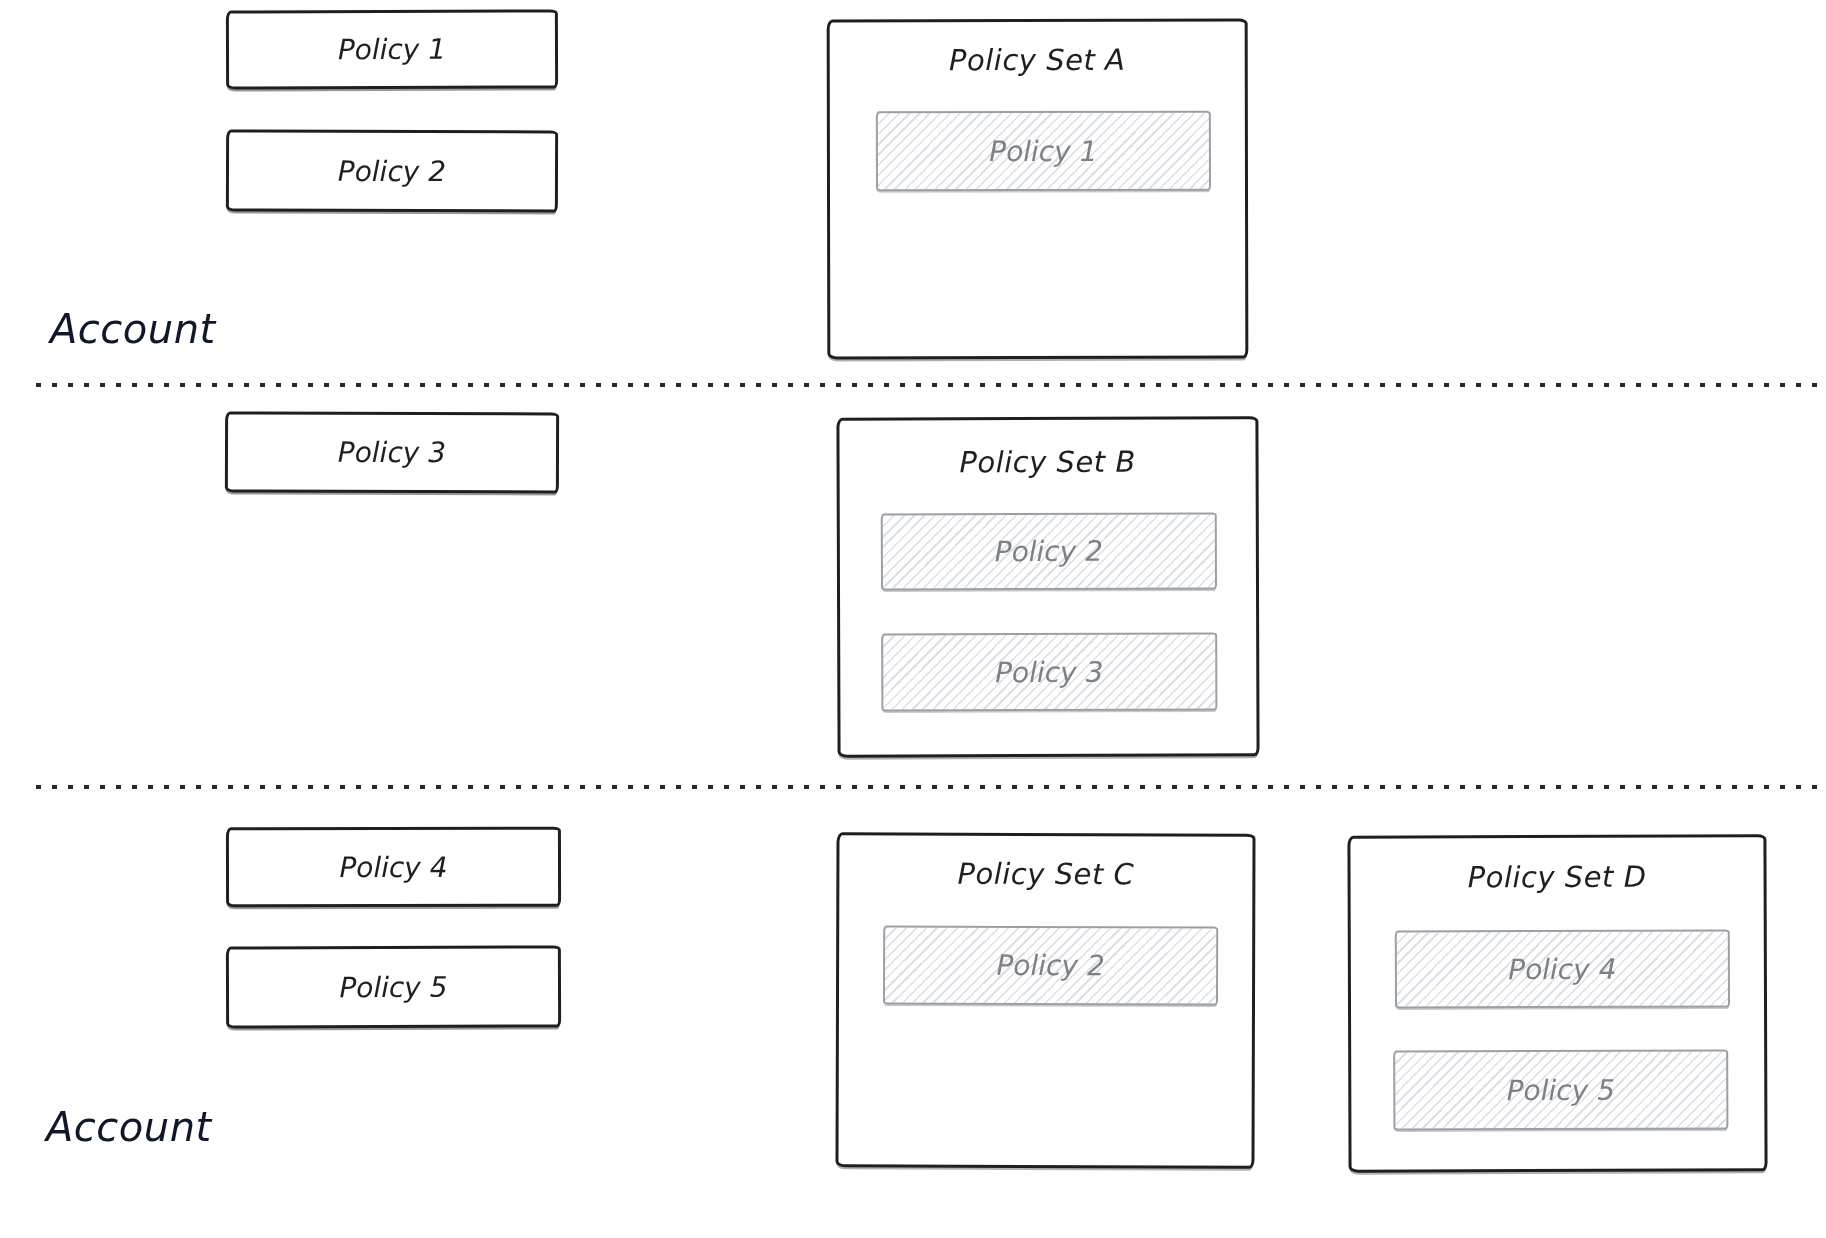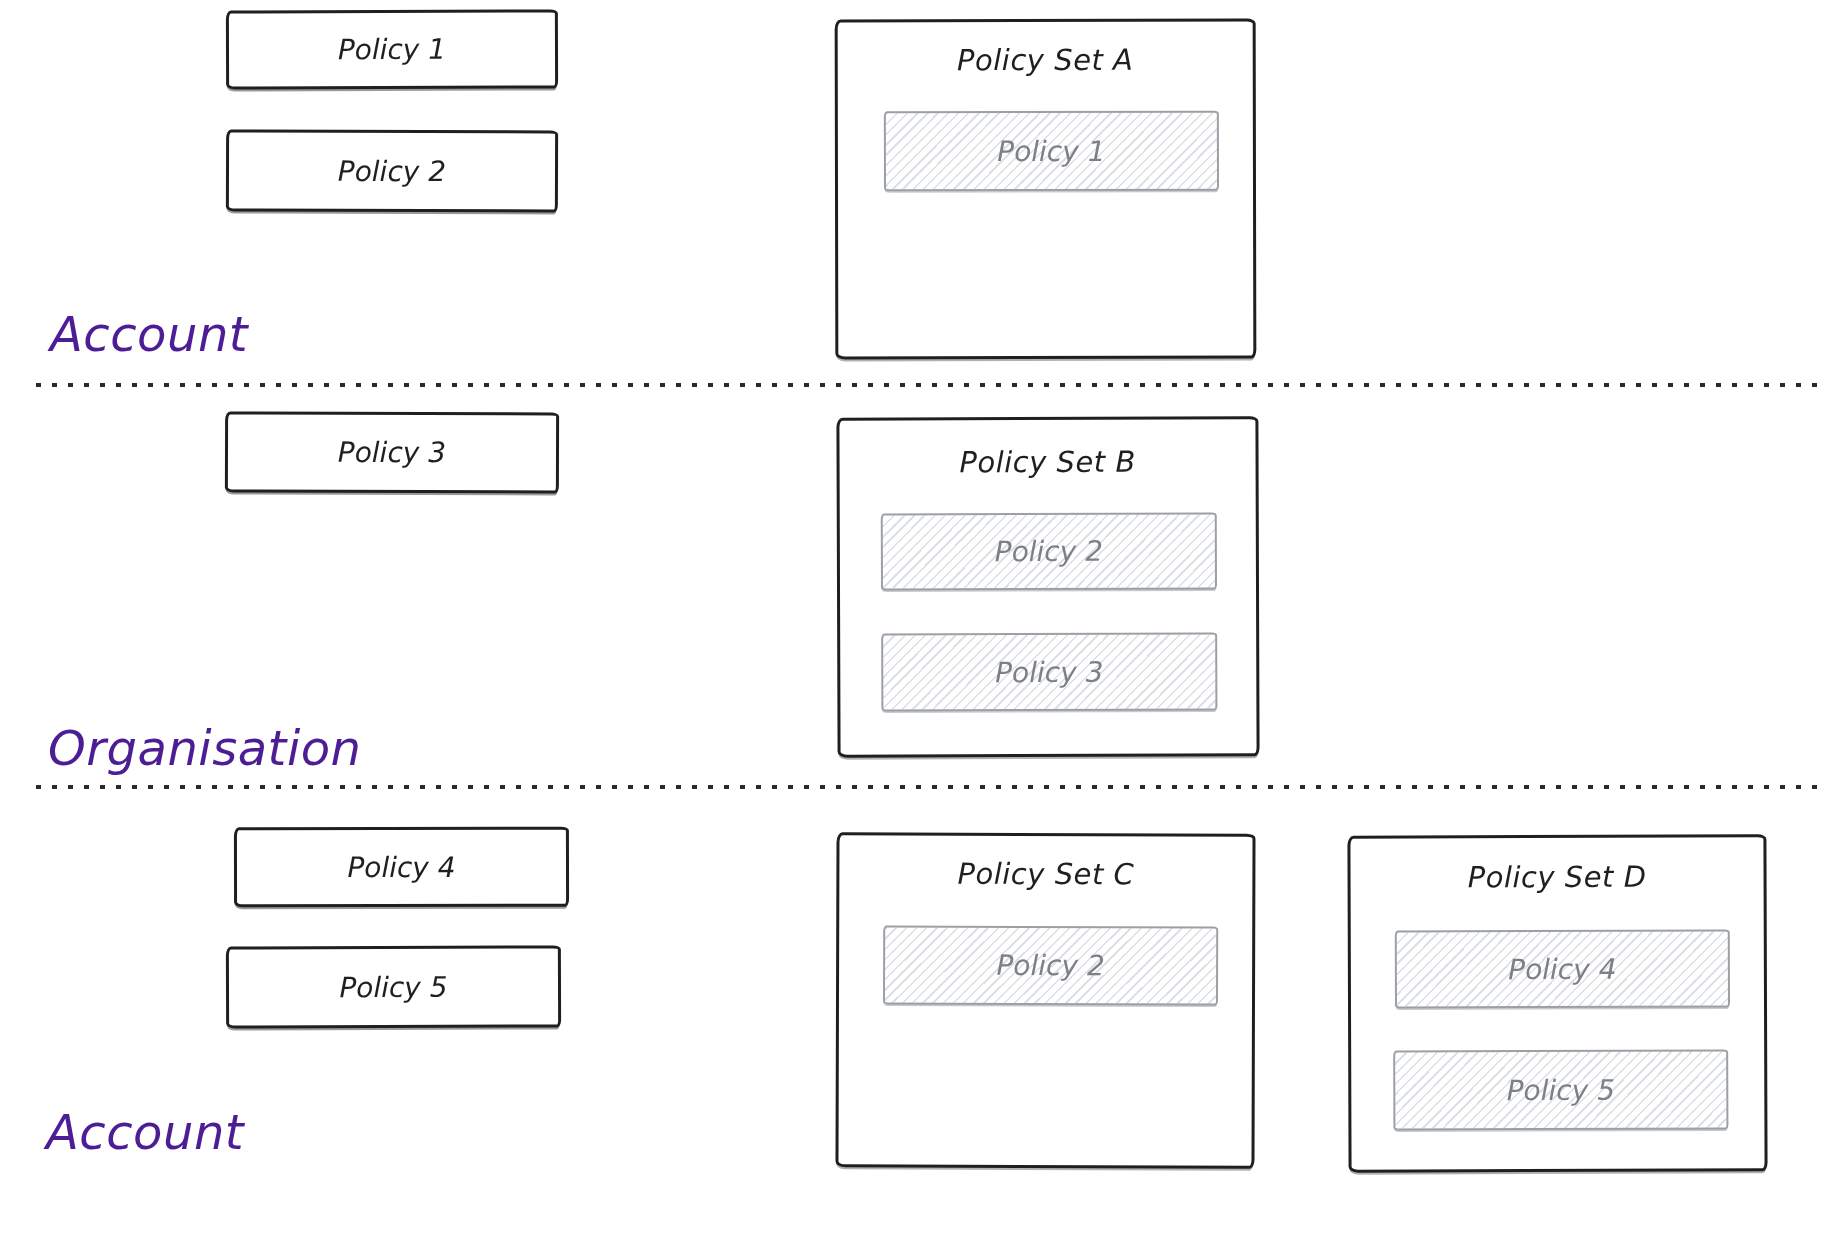--- a/index.html
+++ b/index.html
@@ -61,28 +61,28 @@
     position: absolute;
     height: 4px;
     left: 36px;
     width: 1790px;
     background: repeating-linear-gradient(to right,
       #2a2a2a 0px, #2a2a2a 5px, transparent 5px, transparent 16px);
   }
   
   .slabel {
     position: absolute;
-    font-size: 48px;
-    color: #4c1d95;
+    font-size: 40px;
+    color: #0f172a;
     letter-spacing: 0.5px;
     text-align: right;
   }
   .r1 { transform: rotate(-0.2deg); }
   .r2 { transform: rotate(0.18deg); }
-  .r3 { transform: rotate(-0.12deg); margin-left: 8px; }
+  .r3 { transform: rotate(-0.12deg); }
 </style>
 </head>
 <body>
 
 <div class="canvas">
 
   <div class="pbox r1" style="left:226px; top:10px; width:332px; height:79px;">
     <span>Policy 1</span>
   </div>
   <div class="pbox r2" style="left:226px; top:130px; width:332px; height:82px;">
@@ -107,21 +107,20 @@
   <div class="pset r1" style="left:837px; top:417px; width:422px; height:340px;">
     <div class="pset-title" style="padding-top:25px;">Policy Set B</div>
     <div class="member" style="left:41px; top:93px; width:336px; height:77px;">
       <span>Policy 2</span>
     </div>
     <div class="member" style="left:41px; top:213px; width:336px; height:78px;">
       <span>Policy 3</span>
     </div>
   </div>
 
-  <div class="slabel" style="left:48px; top:720px;">Organisation</div>
 
   <div class="divider" style="top:785px;"></div>
 
   <div class="pbox r3" style="left:226px; top:827px; width:335px; height:80px;">
     <span>Policy 4</span>
   </div>
   <div class="pbox r1" style="left:226px; top:946px; width:335px; height:82px;">
     <span>Policy 5</span>
   </div>
 

